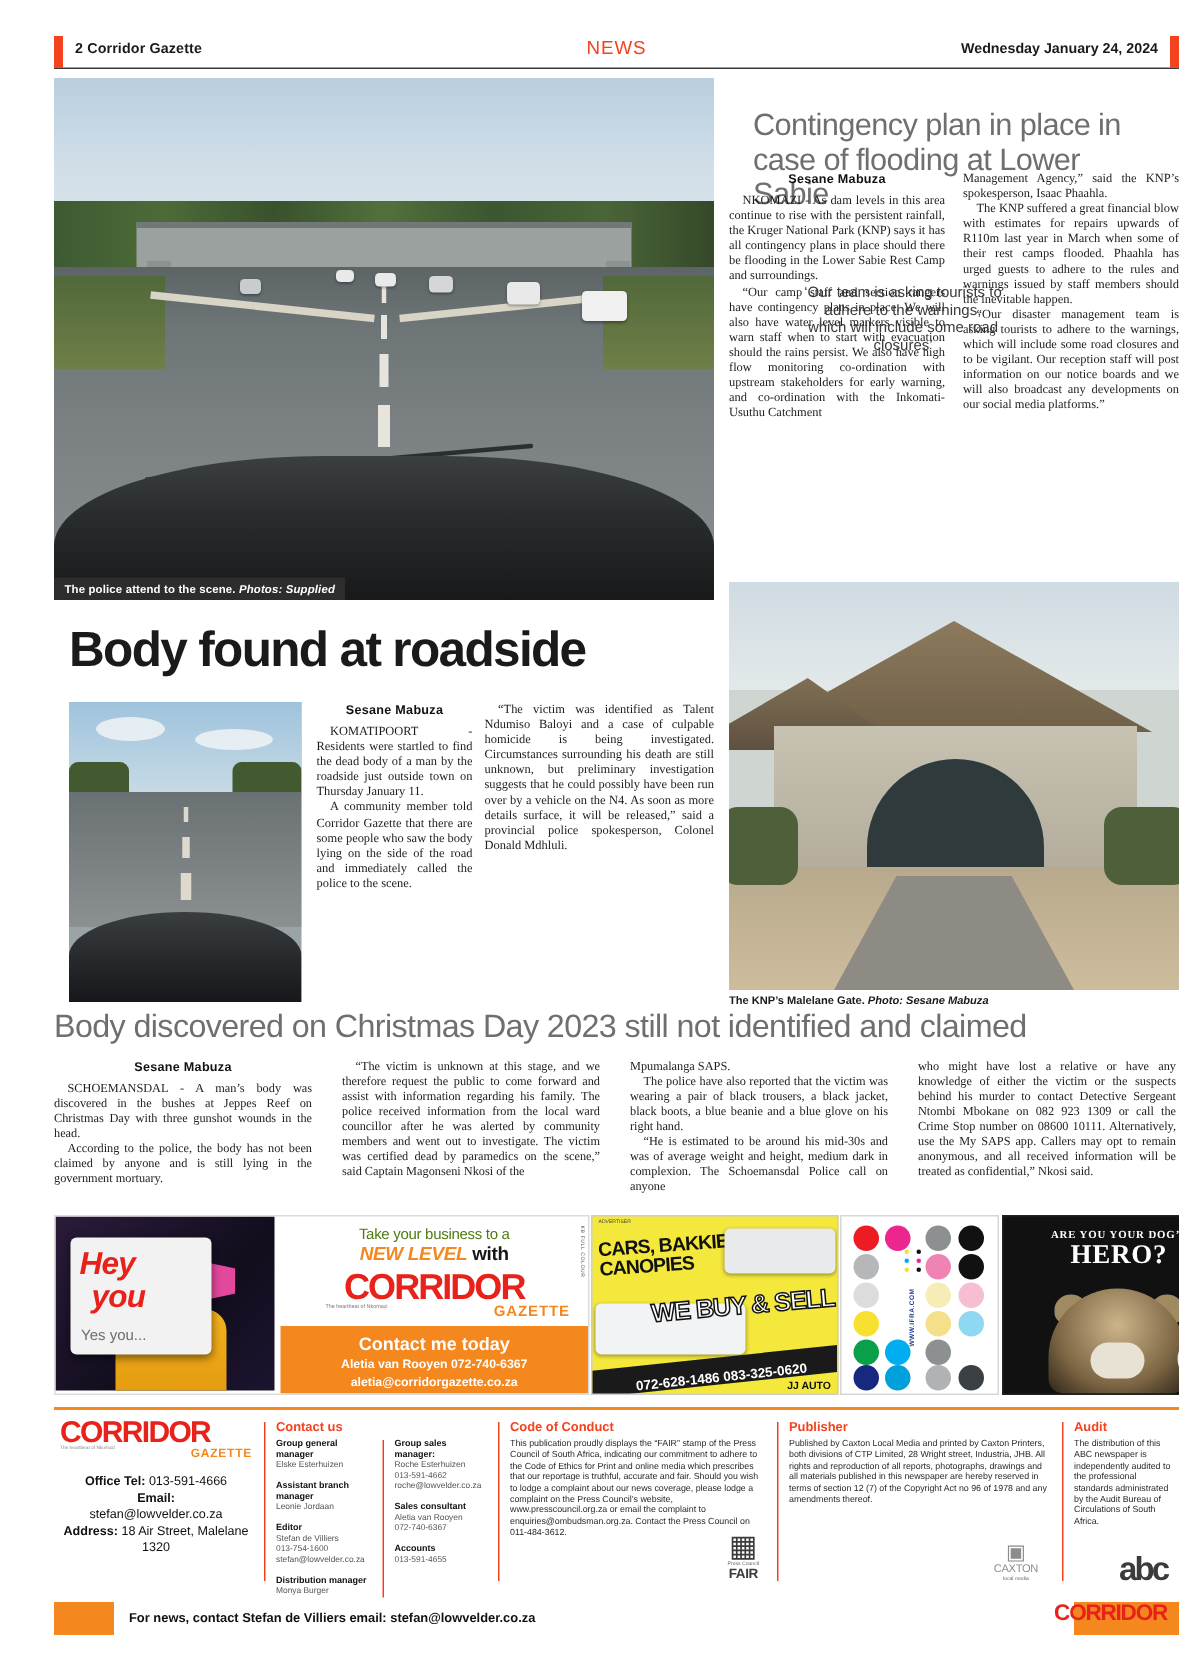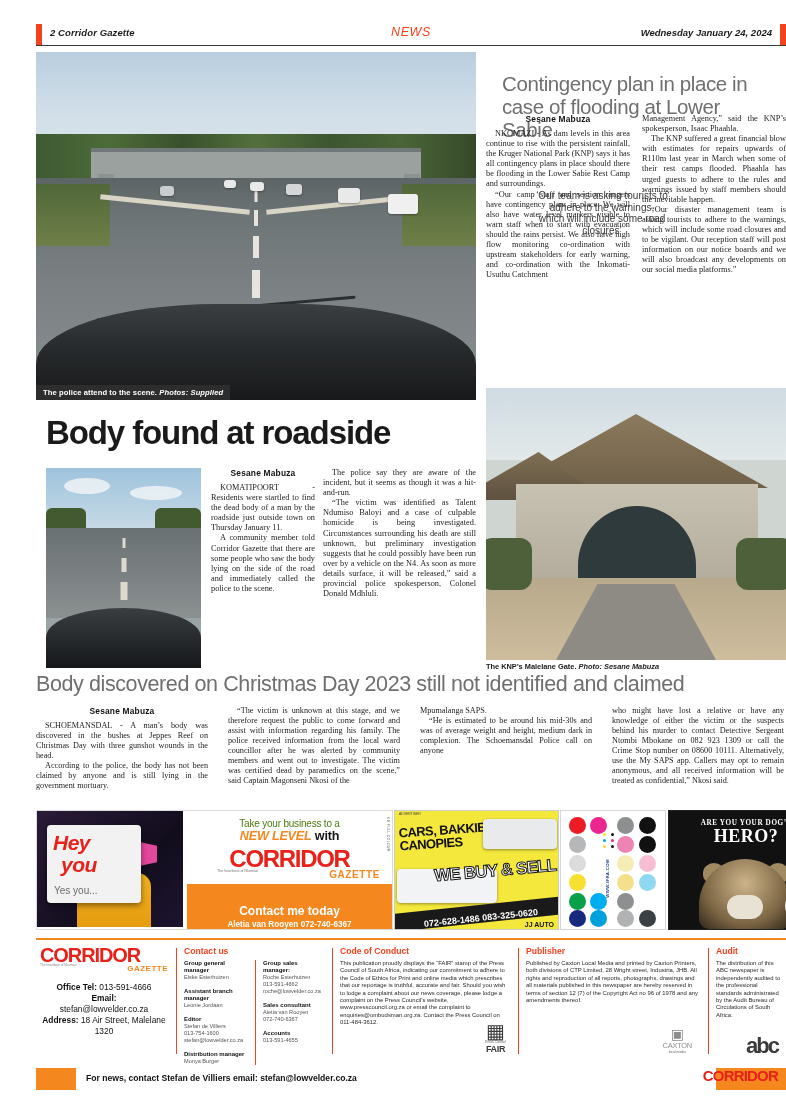--- a/index.html
+++ b/index.html
@@ -1,20 +1,20 @@
 <!DOCTYPE html>
 <html><head>
 <meta charset="utf-8">
 <style>
   html,body{margin:0;padding:0;background:#ffffff;}
   body{width:786px;height:1113px;font-family:"Liberation Sans",sans-serif;-webkit-font-smoothing:none;}
   .page{position:relative;width:786px;height:1113px;background:#fff;overflow:hidden;}
 
   
-  .topbar{position:absolute;left:36px;top:24px;width:750px;height:22px;font-style:italic;}
+  .topbar{position:absolute;left:36px;top:24px;width:750px;height:22px;}
   .topbar .rule{position:absolute;left:0;top:21px;width:750px;height:1px;background:#3a3a3a;}
   .tick{position:absolute;top:0;width:6px;height:21px;background:#f4421f;}
   .tick.l{left:0;}
   .tick.r{left:744px;}
   .folio{position:absolute;left:14px;top:3px;font-size:9.5px;font-weight:bold;color:#1a1a1a;letter-spacing:.1px;}
   .section{position:absolute;left:0;right:0;top:1px;text-align:center;font-size:12.5px;color:#f4421f;letter-spacing:.6px;}
   .date{position:absolute;right:14px;top:3px;font-size:9.5px;font-weight:bold;color:#1a1a1a;}
   .byline{font-family:"Liberation Sans",sans-serif;font-weight:bold;font-size:8.4px;text-align:center;color:#111;margin:0 0 5px 0;letter-spacing:.2px;}
   .col p{margin:0;font-family:"Liberation Serif",serif;font-size:8.3px;line-height:10.1px;color:#1c1c1c;text-align:justify;}
   .col p.ind{text-indent:9px;}
@@ -95,21 +95,21 @@
   .hey b span{display:block;padding-left:8px;}
   .hey em{display:block;font-style:normal;color:#6c6c6c;font-size:10px;padding:10px 0 0 7px;}
   .adTxt{position:absolute;left:150px;top:0;width:205px;height:73px;text-align:center;}
   .adTxt .l1{font-size:10px;font-weight:normal;color:#4d7c0f;padding-top:7px;letter-spacing:-.2px;}
   .adTxt .l2{font-size:12.6px;font-weight:bold;font-style:italic;color:#f5871f;letter-spacing:-.2px;}
   .adTxt .l2 span{color:#161616;font-style:normal;}
   .adLogo{font-size:24px;font-weight:bold;color:#e8221a;letter-spacing:-1.3px;margin-top:2px;}
   .adLogoSub{font-size:10px;font-weight:bold;color:#f5871f;letter-spacing:.6px;margin-top:-4px;text-align:right;padding-right:12px;}
   .adLogoTiny{font-size:3.6px;color:#777;text-align:left;padding-left:30px;margin-top:-4px;}
   .adOrange{position:absolute;left:150px;top:73px;width:205px;height:45px;background:#f5871f;text-align:center;color:#fff;}
-  .adOrange .c1{font-size:12px;font-weight:bold;padding-top:20px;}
+  .adOrange .c1{font-size:12px;font-weight:bold;padding-top:5px;}
   .adOrange .c2{font-size:8.2px;font-weight:bold;line-height:10px;padding-top:2px;}
   .advert-vert{position:absolute;right:2px;top:6px;font-size:3.4px;color:#555;writing-mode:vertical-rl;letter-spacing:.4px;}
 
   .adCars{position:absolute;left:358px;top:0;width:163px;height:118px;background:#f4e83c;overflow:hidden;border:1px solid #ccc;}
   .adCars .hd{position:absolute;left:4px;top:10px;font-size:13px;font-weight:bold;color:#111;line-height:13px;transform:rotate(-4deg);letter-spacing:-.6px;}
   .adCars .wb{position:absolute;right:2px;top:52px;font-size:17px;font-weight:bold;color:#fff;line-height:16px;text-align:right;
       -webkit-text-stroke:1px #111;transform:rotate(-5deg);letter-spacing:-.8px;}
   .bakkie{position:absolute;background:#e9eaec;border-radius:4px;box-shadow:0 1px 3px rgba(0,0,0,.4);}
   .adCars .strip{position:absolute;left:-6px;bottom:6px;width:180px;height:18px;background:#1a1a1a;transform:rotate(-6deg);}
   .adCars .phone{position:absolute;left:6px;bottom:6px;width:160px;font-size:9px;font-weight:bold;color:#fff;transform:rotate(-6deg);text-align:center;}
@@ -251,36 +251,36 @@
     <div class="laneC" style="top:114px;width:7px;height:18px"></div>
     <div class="dashC"></div>
   </div>
 
   <div class="col colC1">
     <div class="byline">Sesane Mabuza</div>
     <p class="ind">KOMATIPOORT - Residents were startled to find the dead body of a man by the roadside just outside town on Thursday January 11.</p>
     <p class="ind">A community member told Corridor Gazette that there are some people who saw the body lying on the side of the road and immediately called the police to the scene.</p>
   </div>
   <div class="col colC2">
-    <p class="ind">The police say they are aware of the incident, but it seems as though it was a hit-and-run.</p>
     <p class="ind">“The victim was identified as Talent Ndumiso Baloyi and a case of culpable homicide is being investigated. Circumstances surrounding his death are still unknown, but preliminary investigation suggests that he could possibly have been run over by a vehicle on the N4. As soon as more details surface, it will be released,” said a provincial police spokesperson, Colonel Donald Mdhluli.</p>
   </div>
 
   <div class="headD">Body discovered on Christmas Day 2023 still not identified and claimed</div>
   <div class="dcols">
     <div class="col dcol" style="left:0">
       <div class="byline">Sesane Mabuza</div>
       <p class="ind">SCHOEMANSDAL - A man’s body was discovered in the bushes at Jeppes Reef on Christmas Day with three gunshot wounds in the head.</p>
       <p class="ind">According to the police, the body has not been claimed by anyone and is still lying in the government mortuary.</p>
     </div>
     <div class="col dcol" style="left:192px">
       <p class="ind">“The victim is unknown at this stage, and we therefore request the public to come forward and assist with information regarding his family. The police received information from the local ward councillor after he was alerted by community members and went out to investigate. The victim was certified dead by paramedics on the scene,” said Captain Magonseni Nkosi of the</p>
     </div>
     <div class="col dcol" style="left:384px">
       <p>Mpumalanga SAPS.</p>
+      <p class="ind">The police have also reported that the victim was wearing a pair of black trousers, a black jacket, black boots, a blue beanie and a blue glove on his right hand.</p>
       <p class="ind">“He is estimated to be around his mid-30s and was of average weight and height, medium dark in complexion. The Schoemansdal Police call on anyone</p>
     </div>
     <div class="col dcol" style="left:576px">
       <p>who might have lost a relative or have any knowledge of either the victim or the suspects behind his murder to contact Detective Sergeant Ntombi Mbokane on 082 923 1309 or call the Crime Stop number on 08600 10111. Alternatively, use the My SAPS app. Callers may opt to remain anonymous, and all received information will be treated as confidential,” Nkosi said.</p>
     </div>
   </div>
 
   <div class="adrow">
 
     <div class="adCorr">

